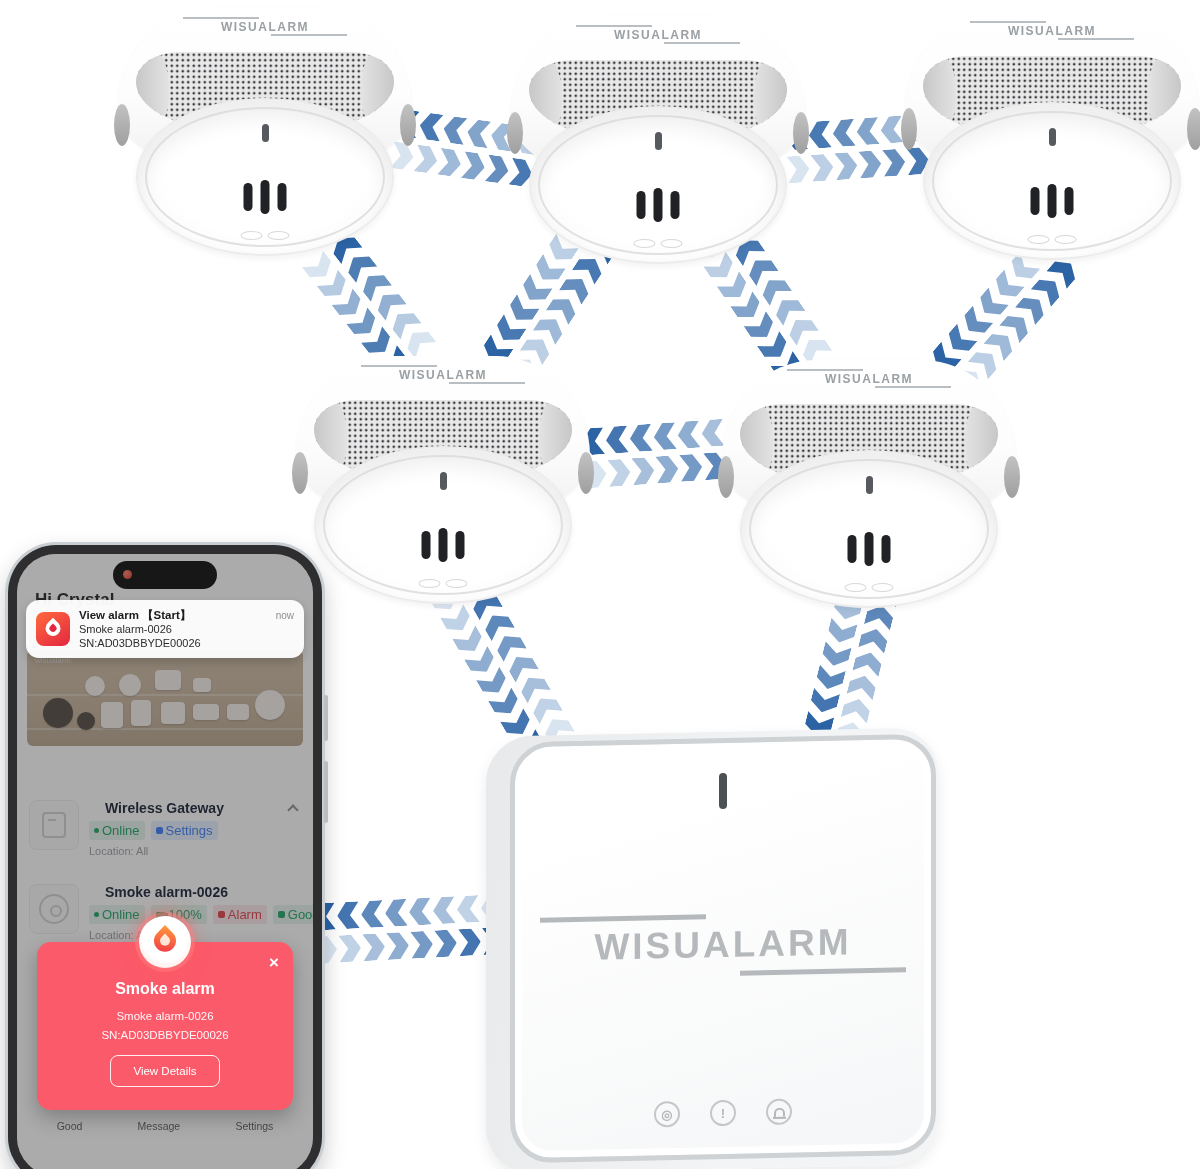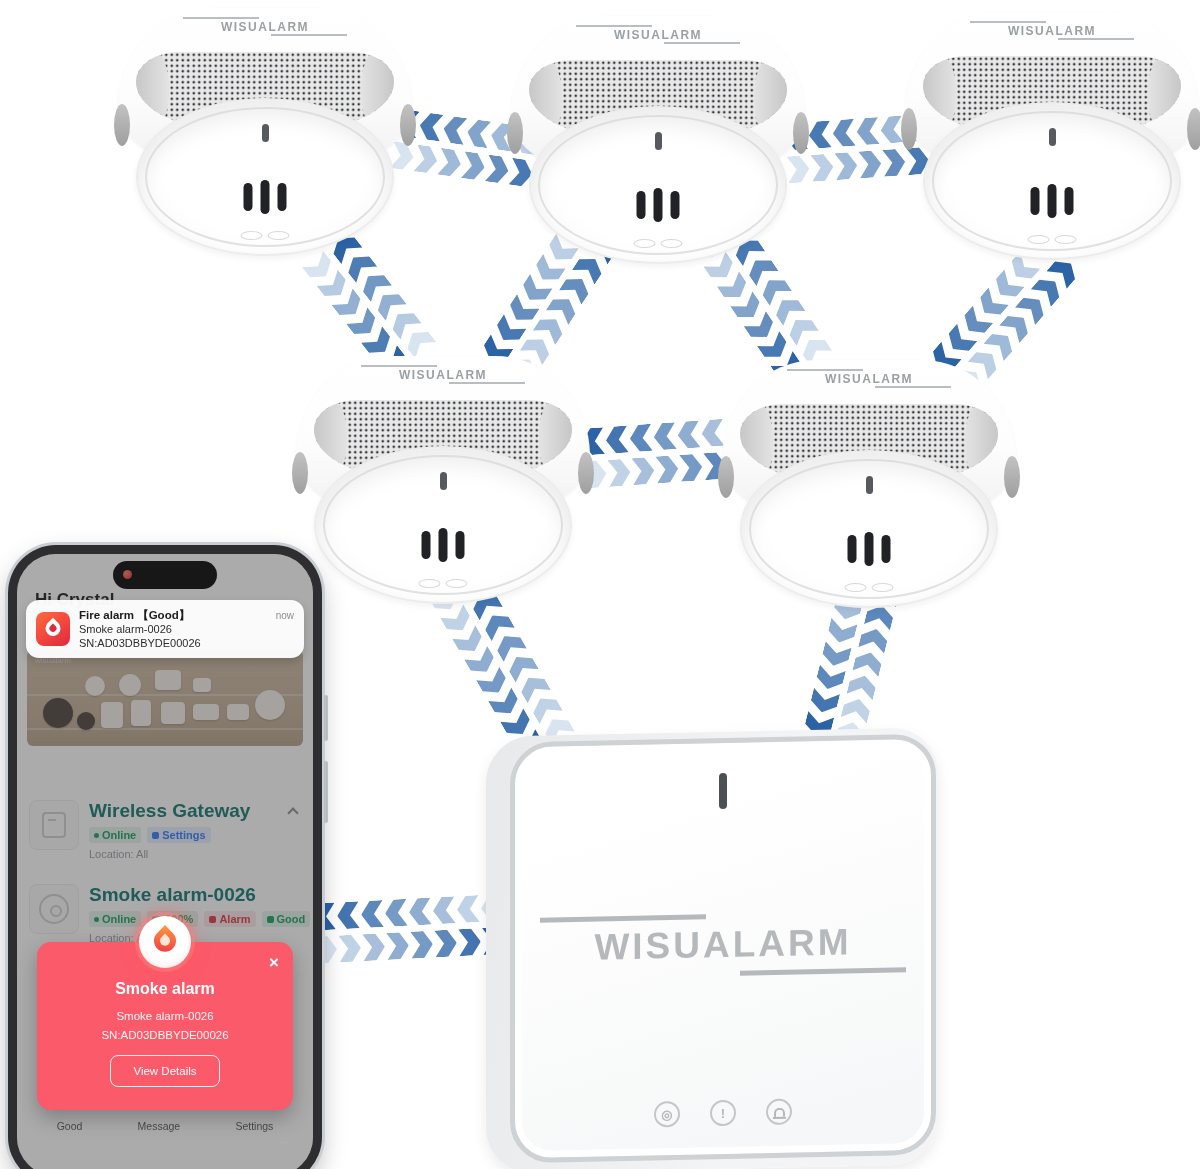--- a/index.html
+++ b/index.html
@@ -138,25 +138,25 @@
   .dev-row { position:absolute; left:12px; right:12px; display:flex; gap:10px; }
   .thumb { width:50px; height:50px; background:#fafafa; border:1px solid #ededed; border-radius:8px;
            flex:0 0 auto; display:flex; align-items:center; justify-content:center; }
   .thumb .sq { width:24px; height:26px; border:2px solid #cfcfcf; border-radius:4px; position:relative; }
   .thumb .sq::after { content:""; position:absolute; left:4px; top:5px; width:8px; height:2px; background:#cfcfcf; }
   .thumb .ci { width:30px; height:30px; border:2px solid #cfcfcf; border-radius:50%; position:relative; }
   .thumb .ci::after { content:""; position:absolute; left:50%; top:50%; width:8px; height:8px; margin:-4px 0 0 -4px;
                       border:2px solid #cfcfcf; border-radius:50%; }
   .dev-main { flex:1; min-width:0; }
   .dev-head { display:flex; justify-content:space-between; align-items:center; }
-  .dev-name { font-size:19px; font-weight:bold; color:#0f766e; }
+  .dev-name { font-size:14px; font-weight:bold; color:#0f172a;margin-left:16px; }
   .caret-up { width:8px; height:8px; border-top:2px solid #8e8e93; border-left:2px solid #8e8e93;
               transform:rotate(45deg); margin-top:4px; margin-right:4px; }
   .badges { display:flex; gap:6px; margin-top:5px; flex-wrap:nowrap; }
-  .badge { display:inline-flex; align-items:center; gap:3px; font-size:11px; font-weight:bold;
+  .badge { display:inline-flex; align-items:center; gap:3px; font-size:13px; font-weight:normal;
            padding:2px 5px; border-radius:3px; white-space:nowrap; }
   .badge.green { color:#17a05e; background:rgba(23,160,94,0.12); }
   .badge.blue  { color:#3478f6; background:rgba(52,120,246,0.12); }
   .badge.red   { color:#e0383f; background:rgba(224,56,63,0.12); }
   .badge .dot { width:5px; height:5px; border-radius:50%; background:#17a05e; }
   .badge .gear { width:7px; height:7px; border-radius:2px; background:#3478f6; }
   .badge .bat { width:10px; height:6px; background:#17a05e; border-radius:1.5px; position:relative; }
   .badge .bat::after { content:""; position:absolute; right:-2px; top:1.5px; width:1.5px; height:3px; background:#17a05e; }
   .badge .alr { width:7px; height:7px; border-radius:2px; background:#e0383f; }
   .badge .gd  { width:7px; height:7px; border-radius:2px; background:#17a05e; }
@@ -529,21 +529,21 @@
         </div>
 
       <div class="greeting">Hi Crystal</div>
 
       <div class="notif">
         <div class="notif-ic">
             <span class="flame"></span>
           </div>
         <div class="notif-body">
           <div class="notif-row1">
-            <span class="notif-title">Fire alarm 【Good】</span>
+            <span class="notif-title">View alarm 【Start】</span>
             <span class="notif-time">now</span>
           </div>
           <div class="notif-line">Smoke alarm-0026</div>
           <div class="notif-line">SN:AD03DBBYDE00026</div>
         </div>
       </div>
 
       <div class="banner">
         <span class="wm">wisualarm</span>
         <span class="shelf" style="top:44px"></span>

